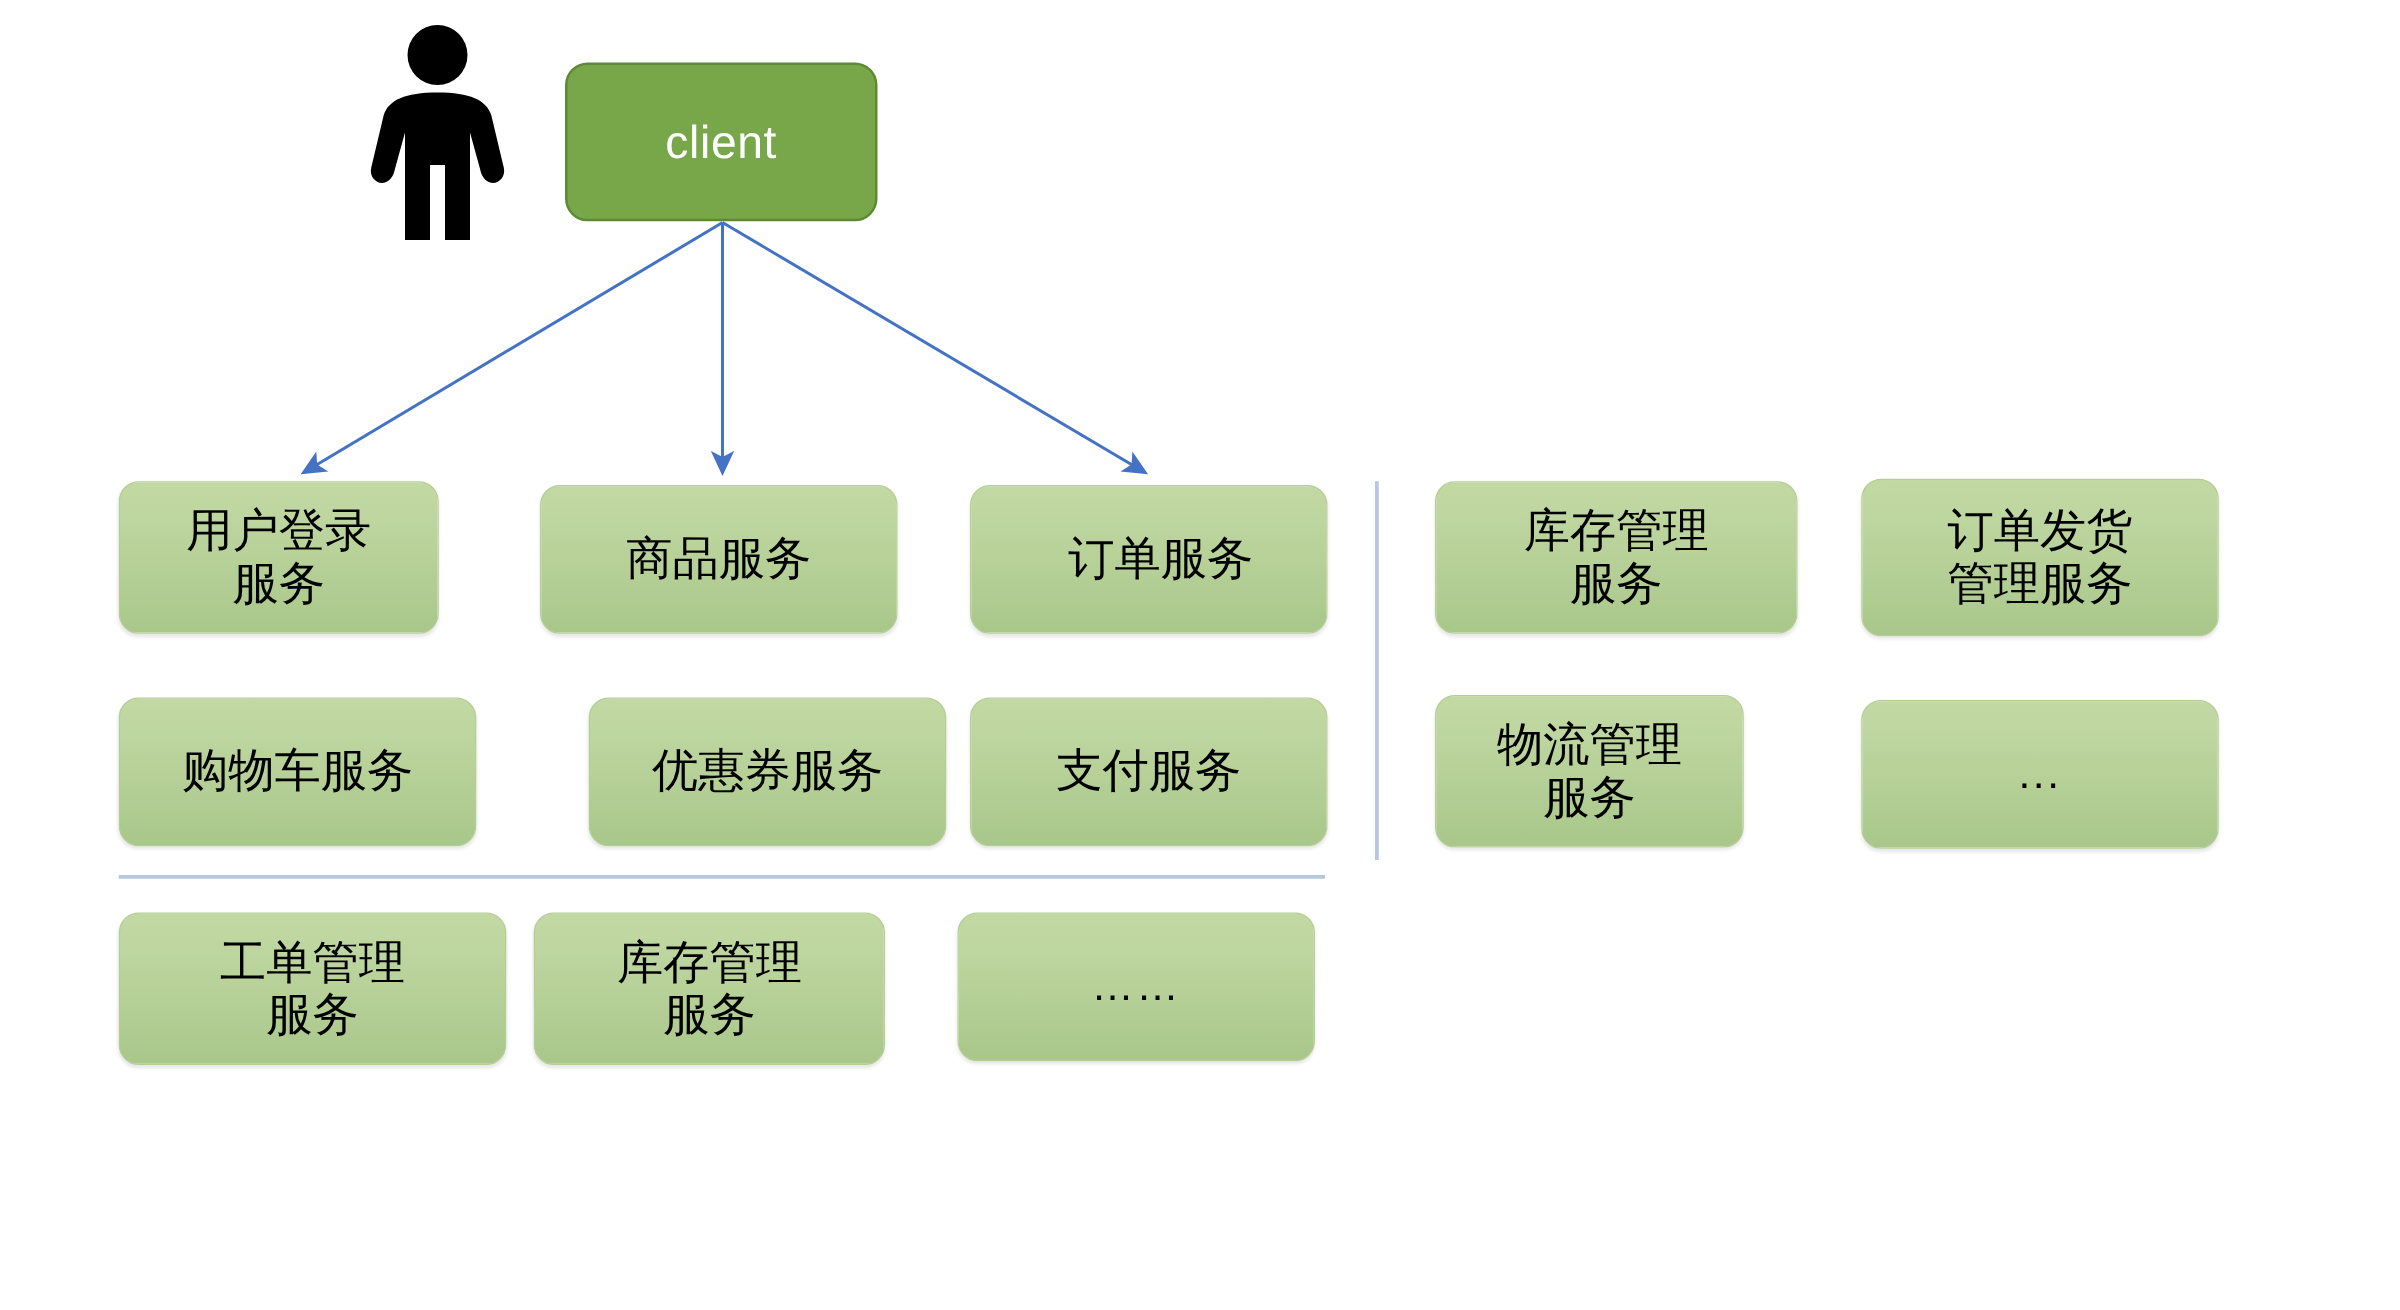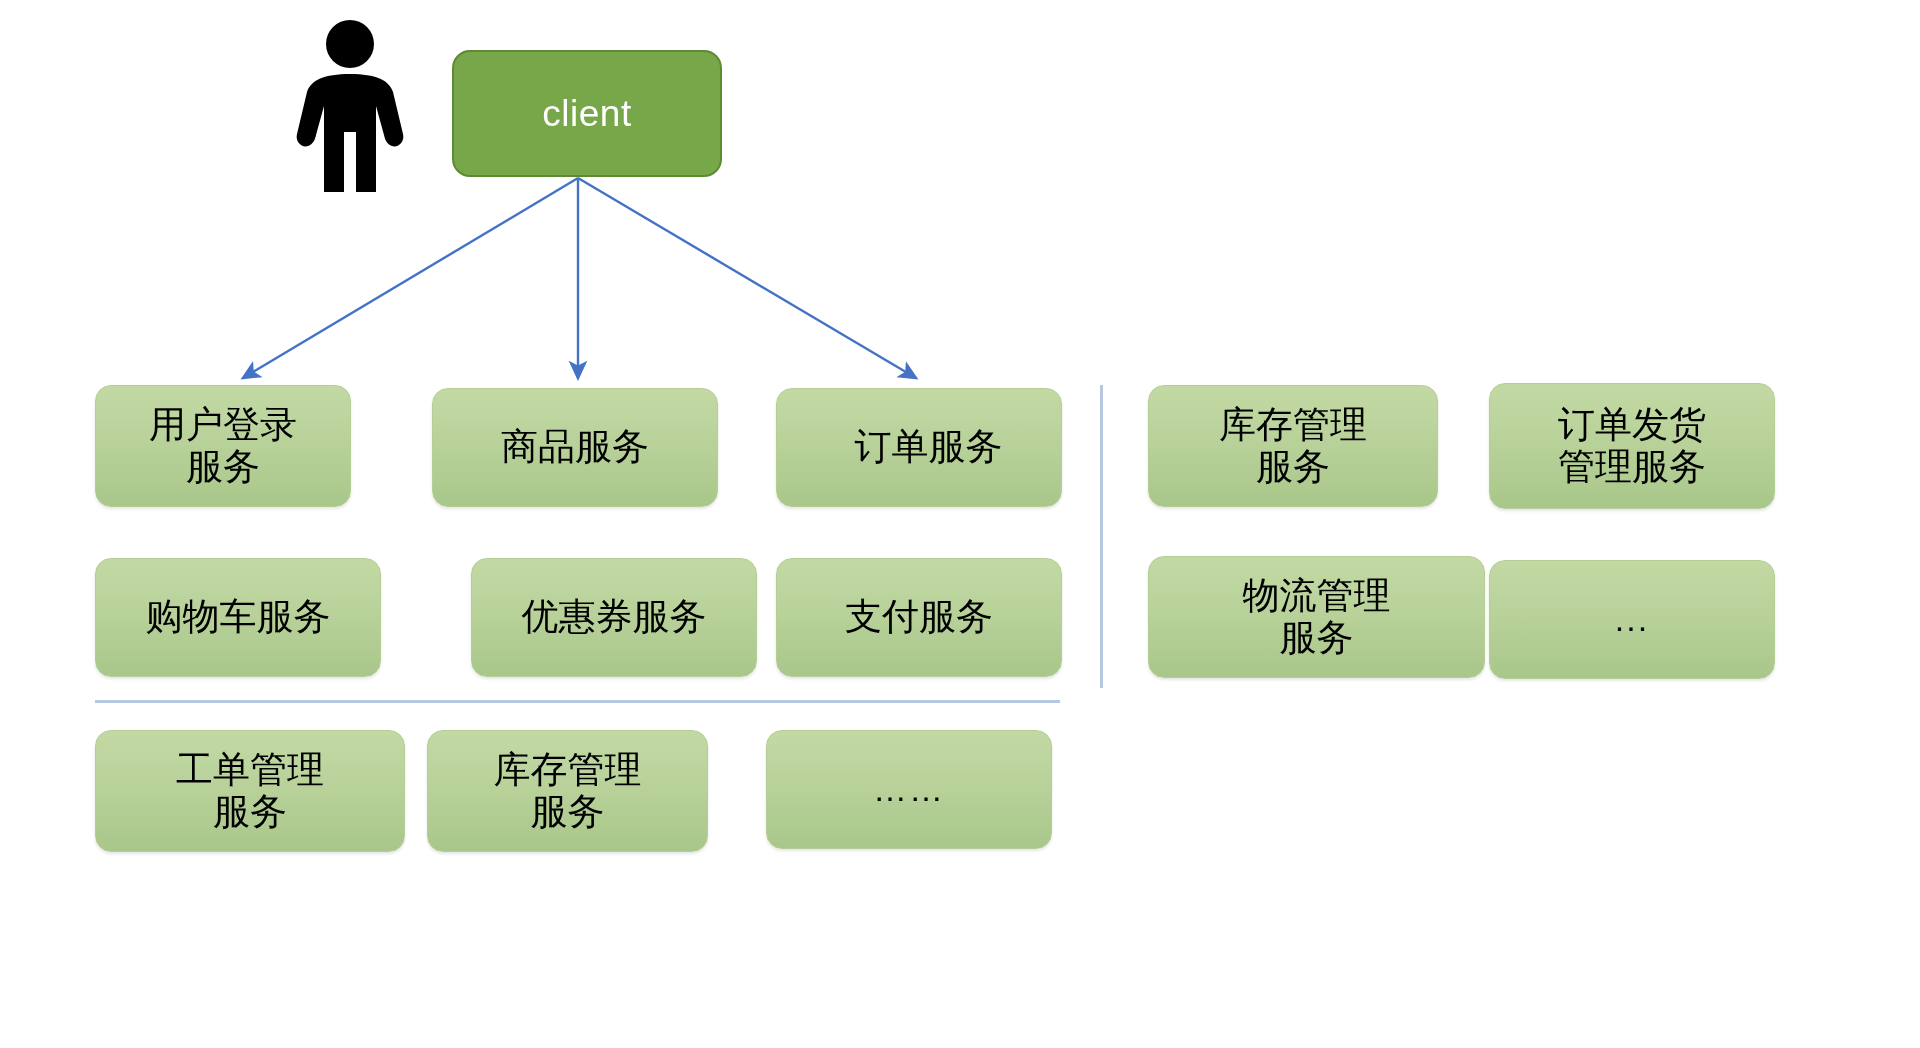--- a/index.html
+++ b/index.html
@@ -29,21 +29,21 @@
     top: 16px;
     width: 120px;
     height: 178px;
   }
 
   
   .client-box {
     position: absolute;
     left: 452px;
     top: 50px;
-    width: 270px;
+    width: 250px;
     height: 127px;
     border-radius: 18px;
     background: #78a74a;
     border: 2px solid #5d8a33;
     box-sizing: border-box;
     display: flex;
     align-items: center;
     justify-content: center;
     color: #ffffff;
     font-size: 37px;
@@ -154,17 +154,17 @@
 服务</div>
   <div class="svc dots" style="left:766px; top:730px; width:286px; height:119px;">……</div>
 
   <div class="rule-v" style="left:1100px; top:385px; width:3px; height:303px;"></div>
 
   <div class="svc" style="left:1148px; top:385px; width:290px; height:122px;">库存管理
 服务</div>
   <div class="svc" style="left:1489px; top:383px; width:286px; height:126px;">订单发货
 管理服务</div>
 
-  <div class="svc" style="left:1148px; top:556px; width:337px; height:122px;">物流管理
+  <div class="svc" style="left:1148px; top:556px; width:247px; height:122px;">物流管理
 服务</div>
   <div class="svc dots" style="left:1489px; top:560px; width:286px; height:119px;">...</div>
 
 </div>
 
 </body></html>

